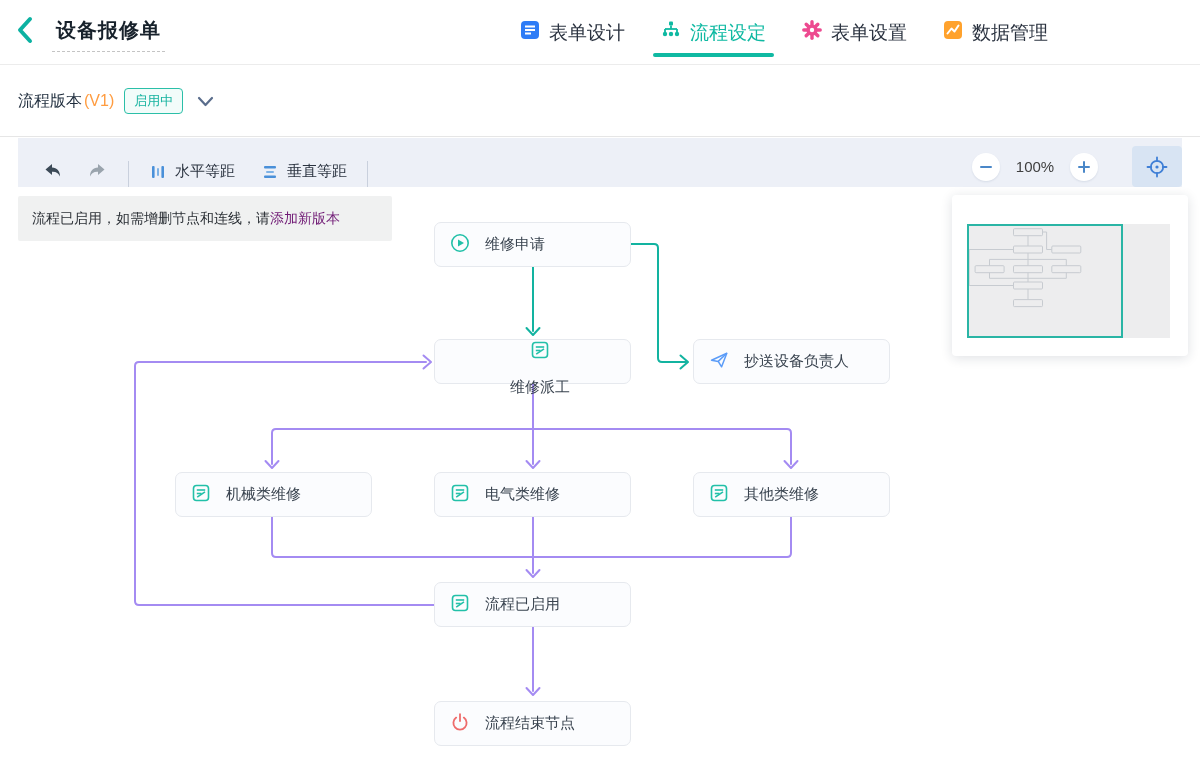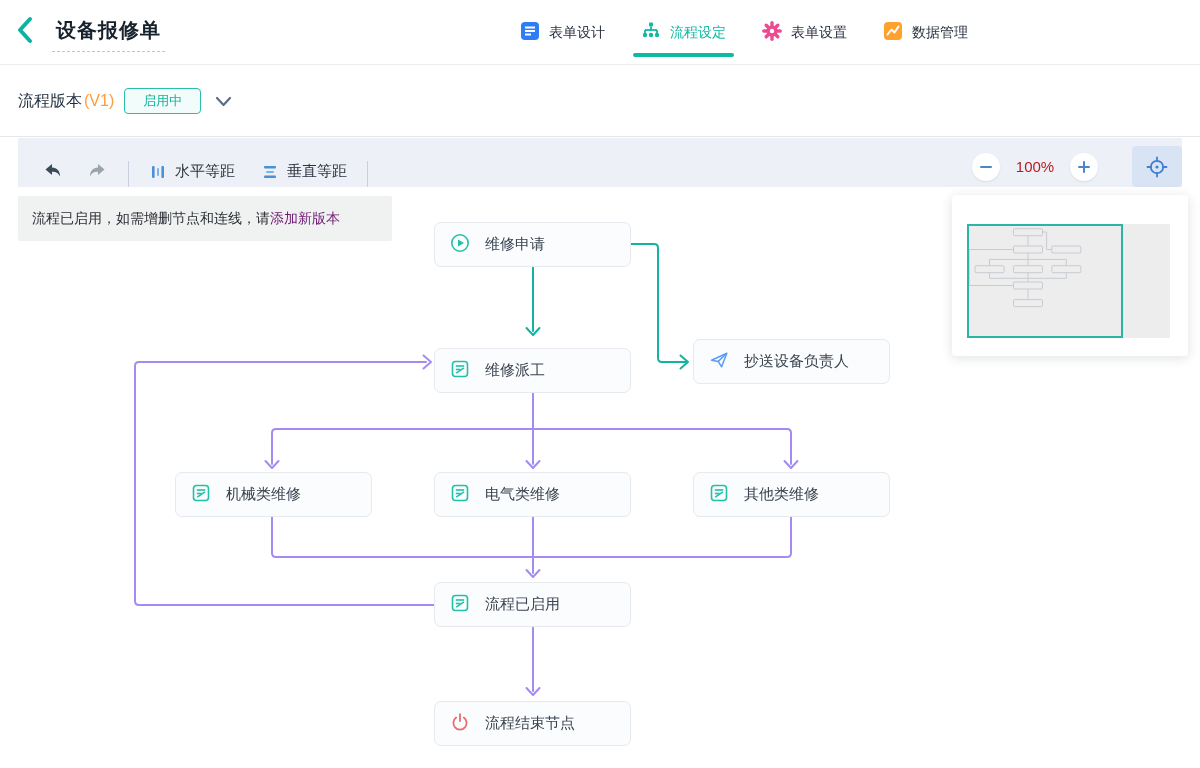--- a/index.html
+++ b/index.html
@@ -11,66 +11,66 @@
   .header { position:absolute; top:0; left:0; width:1200px; height:65px;
     background:#fff; border-bottom:1px solid #ececec; }
   .back-btn { position:absolute; left:12px; top:16px; width:26px; height:32px;
     cursor:pointer; display:flex; align-items:center; justify-content:center; }
   .page-title { position:absolute; left:52px; top:17px; font-size:20px;
     font-weight:600; color:#17212b; padding:0 4px 7px 4px;
     border-bottom:1px dashed #c4c4c4; letter-spacing:1px; }
   .tabs { position:absolute; left:518px; top:0; height:65px; display:flex;
     align-items:center; gap:32px; }
   .tab { position:relative; height:49px; display:flex; align-items:center;
-    gap:9px; font-size:14px; color:#2b3340; cursor:pointer; padding:0 2px; }
+    gap:9px; font-size:19px; color:#2b3340; cursor:pointer; padding:0 2px; }
   .tab.active { color:#0fb9a2; font-weight:500; }
   .tab.active .tab-underline { position:absolute; left:-6px; right:-6px;
     bottom:0; height:4px; background:#0fb9a2; border-radius:2px; }
 
   
   .version-bar { position:absolute; top:66px; left:0; width:1200px; height:71px;
     background:#fff; border-bottom:1px solid #e6e6e6; display:flex;
     align-items:center; padding-left:18px; gap:10px; }
   .version-label { font-size:16px; color:#1f2d3d; font-weight:500; }
   .version-num { font-size:16px; color:#ff9c40; margin-left:-8px; }
   .status-badge { font-size:13px; color:#17b3a0; border:1px solid #2bbfa8;
-    background:#f2fcfa; border-radius:4px; padding:3px 18px; }
+    background:#f2fcfa; border-radius:4px; padding:3px 9px; }
   .version-caret { cursor:pointer; display:flex; align-items:center; padding:4px; }
 
   
   .toolbar { position:absolute; top:138px; left:18px; width:1164px; height:49px;
     background:#edf0f7; display:flex; align-items:flex-end; padding-left:16px; }
   .tool-btn { display:flex; align-items:center; gap:8px; cursor:pointer;
     padding:6px 8px; font-size:15px; color:#2b3340; }
   .tool-divider { width:1px; height:26px; background:#c9d0dd; margin:0 12px; }
   .zoom-group { margin-left:auto; display:flex; align-items:center; gap:14px; }
   .zoom-circle { width:28px; height:28px; border-radius:50%; background:#fff;
     display:flex; align-items:center; justify-content:center; cursor:pointer;
     box-shadow:0 1px 2px rgba(60,80,120,.12); }
-  .zoom-value { font-size:15px; color:#b91c1c; min-width:42px; text-align:center; }
+  .zoom-value { font-size:15px; color:#404040; min-width:42px; text-align:center; }
   .locate-btn { width:50px; height:41px; margin-left:20px; border-radius:4px;
     background:#d8e4f3; display:flex; align-items:center; justify-content:center;
     cursor:pointer; }
 
   
   .canvas { position:absolute; top:187px; left:0; width:1200px; height:581px;
     background:#fff; }
   .edges { position:absolute; top:0; left:0; pointer-events:none; }
 
   .notice { position:absolute; left:18px; top:196px; width:374px; height:45px;
     background:#f0f1f1; border-radius:2px; font-size:14px; color:#2a2f35;
     display:flex; align-items:center; padding-left:14px; }
   .notice-link { color:#701a75; cursor:pointer; }
 
   .node { position:absolute; width:197px; height:45px; background:#fbfcfe;
     border:1px solid #e6e9ee; border-radius:7px; display:flex;
     align-items:center; padding-left:15px; gap:15px; font-size:15px;
     color:#39434f; cursor:pointer; }
   .n-start { left:434px; top:222px; }
-  .n-dispatch { left:434px; top:348px; }
+  .n-dispatch { left:434px; top:339px;flex-direction:column; }
   .n-cc { left:693px; top:339px; }
   .n-mech { left:175px; top:472px; }
   .n-elec { left:434px; top:472px; }
   .n-other { left:693px; top:472px; }
   .n-confirm { left:434px; top:582px; }
   .n-end { left:434px; top:701px; }
 
   
   .navigator { position:absolute; left:952px; top:195px; width:236px;
     height:161px; background:#fff; border-radius:4px;

